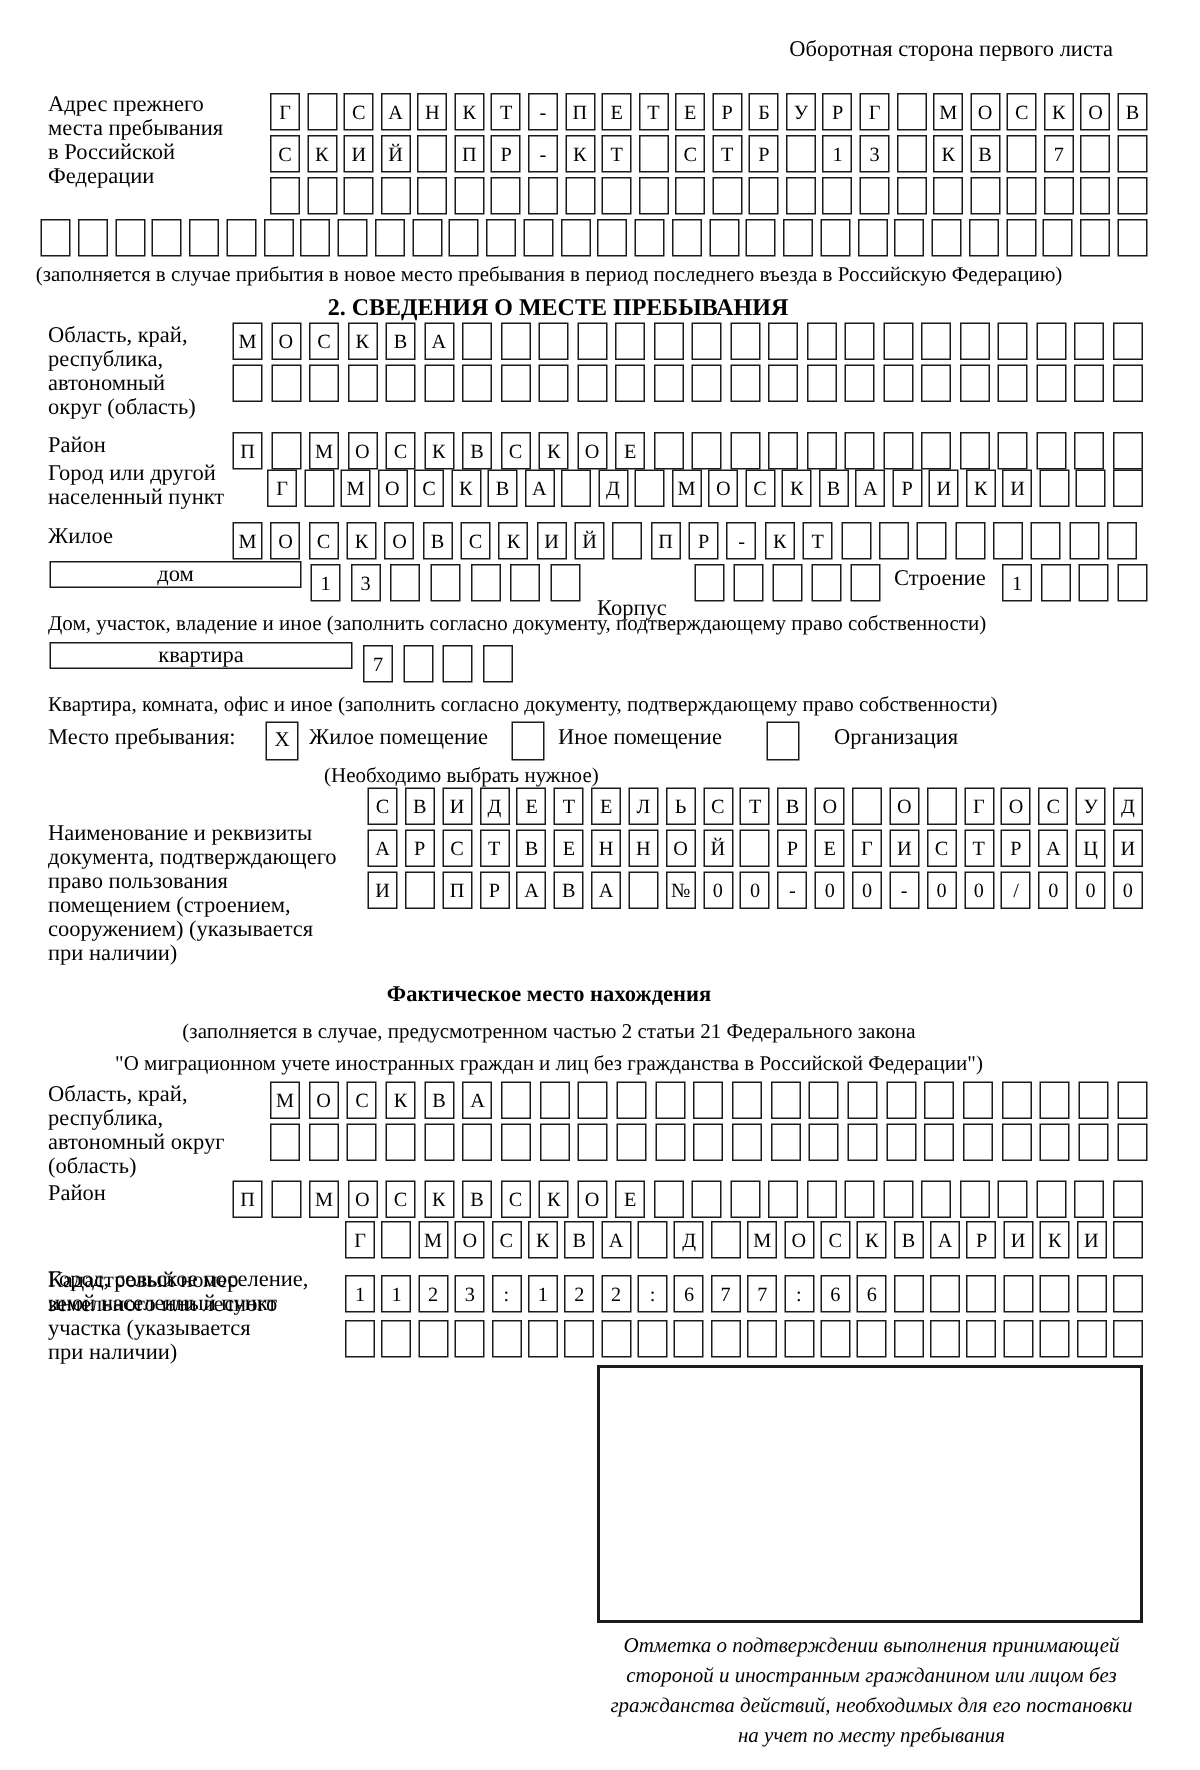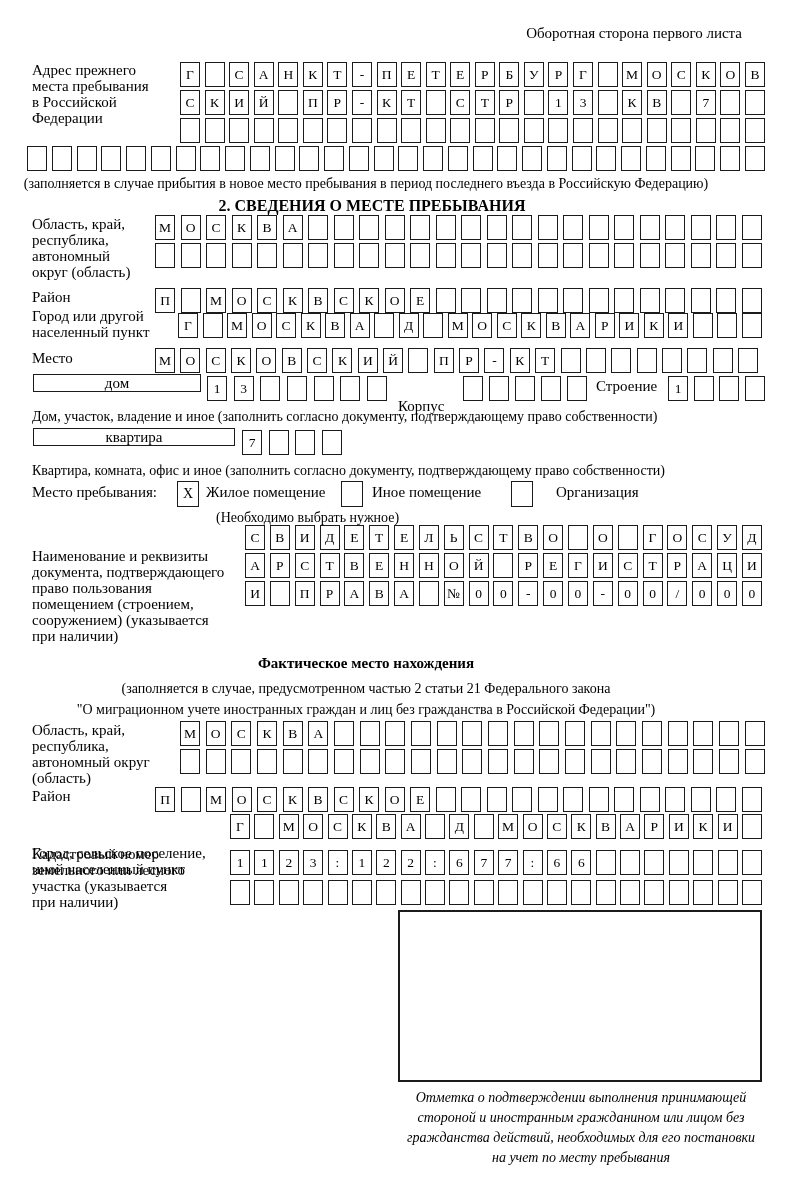--- a/index.html
+++ b/index.html
@@ -263,21 +263,21 @@
     <div class="cell">А</div>
     <div class="cell">Р</div>
     <div class="cell">И</div>
     <div class="cell">К</div>
     <div class="cell">И</div>
     <div class="cell"></div>
     <div class="cell"></div>
     <div class="cell"></div>
   </div>
 
-<div class="abs lbl" style="left:32px; top:350px;">Место</div>
+<div class="abs lbl" style="left:32px; top:350px;">Жилое</div>
 <div class="abs boxrow" style="left:155px; top:348px; width:603px;">
     <div class="cell">М</div>
     <div class="cell">О</div>
     <div class="cell">С</div>
     <div class="cell">К</div>
     <div class="cell">О</div>
     <div class="cell">В</div>
     <div class="cell">С</div>
     <div class="cell">К</div>
     <div class="cell">И</div>

